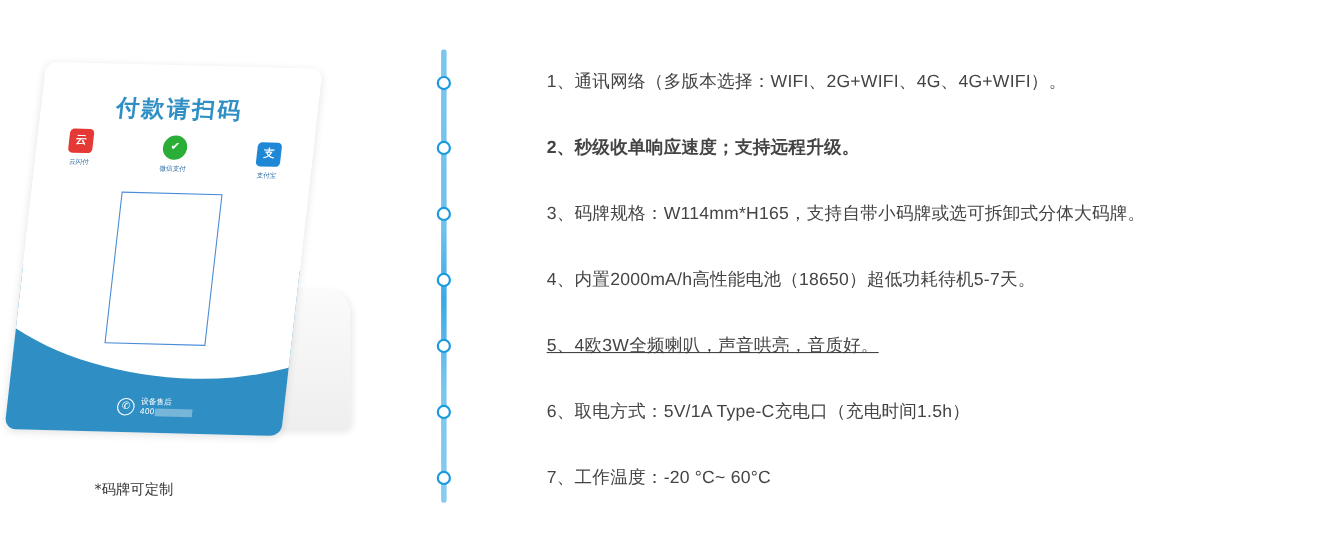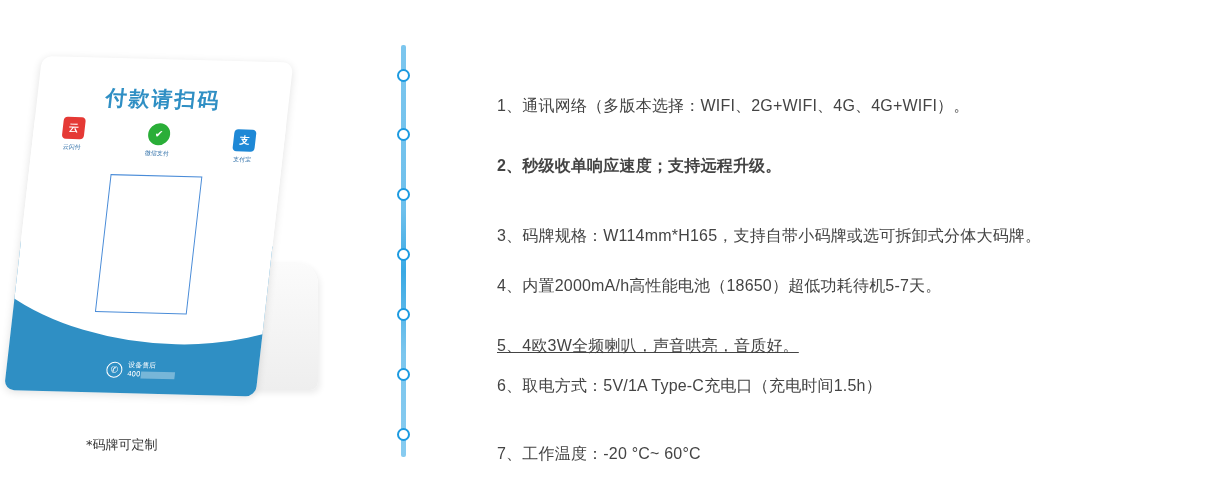--- a/index.html
+++ b/index.html
@@ -20,21 +20,21 @@
     .contact { position:absolute; left:100px; top:302px; color:#fff; font-size:7px; }
     .contact .phone { display:inline-block; width:14px; height:14px; border:1.5px solid #fff; border-radius:50%; text-align:center; line-height:14px; font-size:9px; vertical-align:middle; }
     .contact .info { display:inline-block; vertical-align:middle; margin-left:3px; line-height:9px; }
     .blur { display:inline-block; width:34px; height:7px; background:rgba(255,255,255,0.35); vertical-align:middle; }
     .caption { position:absolute; left:86px; top:436px; font-size:13px; color:#333; }
 
     
     .tl-line { position:absolute; left:401px; top:45px; width:5px; height:412px; background:linear-gradient(180deg,#7cc6ee 0%,#6fc0ec 40%,#3aa9e4 55%,#7cc6ee 75%,#87cbf0 100%); border-radius:2px; }
     .tl-dot { position:absolute; left:397px; width:9px; height:9px; border:2.5px solid #1c9ae0; border-radius:50%; background:#ffffff; }
 
-    .feat { position:absolute; left:497px; font-size:16px; color:#444444; white-space:nowrap; letter-spacing:0.2px; font-family:"Liberation Sans","DejaVu Sans",sans-serif;margin-top:32px; }
+    .feat { position:absolute; left:497px; font-size:16px; color:#444444; white-space:nowrap; letter-spacing:0.2px; font-family:"Liberation Sans","DejaVu Sans",sans-serif; }
   </style>
 </head>
 <body>
 
 <div class="device">
   <div class="stand"></div>
   <div class="panel">
     <div class="panel-wave"></div>
     <div class="panel-title">付款请扫码</div>
     <div class="pay-row">
@@ -67,17 +67,17 @@
 <div class="tl-dot" style="top:69px;"></div>
 <div class="tl-dot" style="top:128px;"></div>
 <div class="tl-dot" style="top:188px;"></div>
 <div class="tl-dot" style="top:248px;"></div>
 <div class="tl-dot" style="top:308px;"></div>
 <div class="tl-dot" style="top:368px;"></div>
 <div class="tl-dot" style="top:428px;"></div>
 
 <div class="feat" style="top:64px;">1、通讯网络（多版本选择：WIFI、2G+WIFI、4G、4G+WIFI）。</div>
 <div class="feat" style="top:124px;font-weight:bold;">2、秒级收单响应速度；支持远程升级。</div>
-<div class="feat" style="top:194px;">3、码牌规格：W114mm*H165，支持自带小码牌或选可拆卸式分体大码牌。</div>
+<div class="feat" style="top:184px;">3、码牌规格：W114mm*H165，支持自带小码牌或选可拆卸式分体大码牌。</div>
 <div class="feat" style="top:244px;">4、内置2000mA/h高性能电池（18650）超低功耗待机5-7天。</div>
 <div class="feat" style="top:304px;text-decoration:underline;">5、4欧3W全频喇叭，声音哄亮，音质好。</div>
-<div class="feat" style="top:344px;">6、取电方式：5V/1A Type-C充电口（充电时间1.5h）</div>
-<div class="feat" style="top:412px;">7、工作温度：-20 °C~ 60°C</div>
+<div class="feat" style="top:364px;">6、取电方式：5V/1A Type-C充电口（充电时间1.5h）</div>
+<div class="feat" style="top:424px;">7、工作温度：-20 °C~ 60°C</div>
 
 </body></html>

